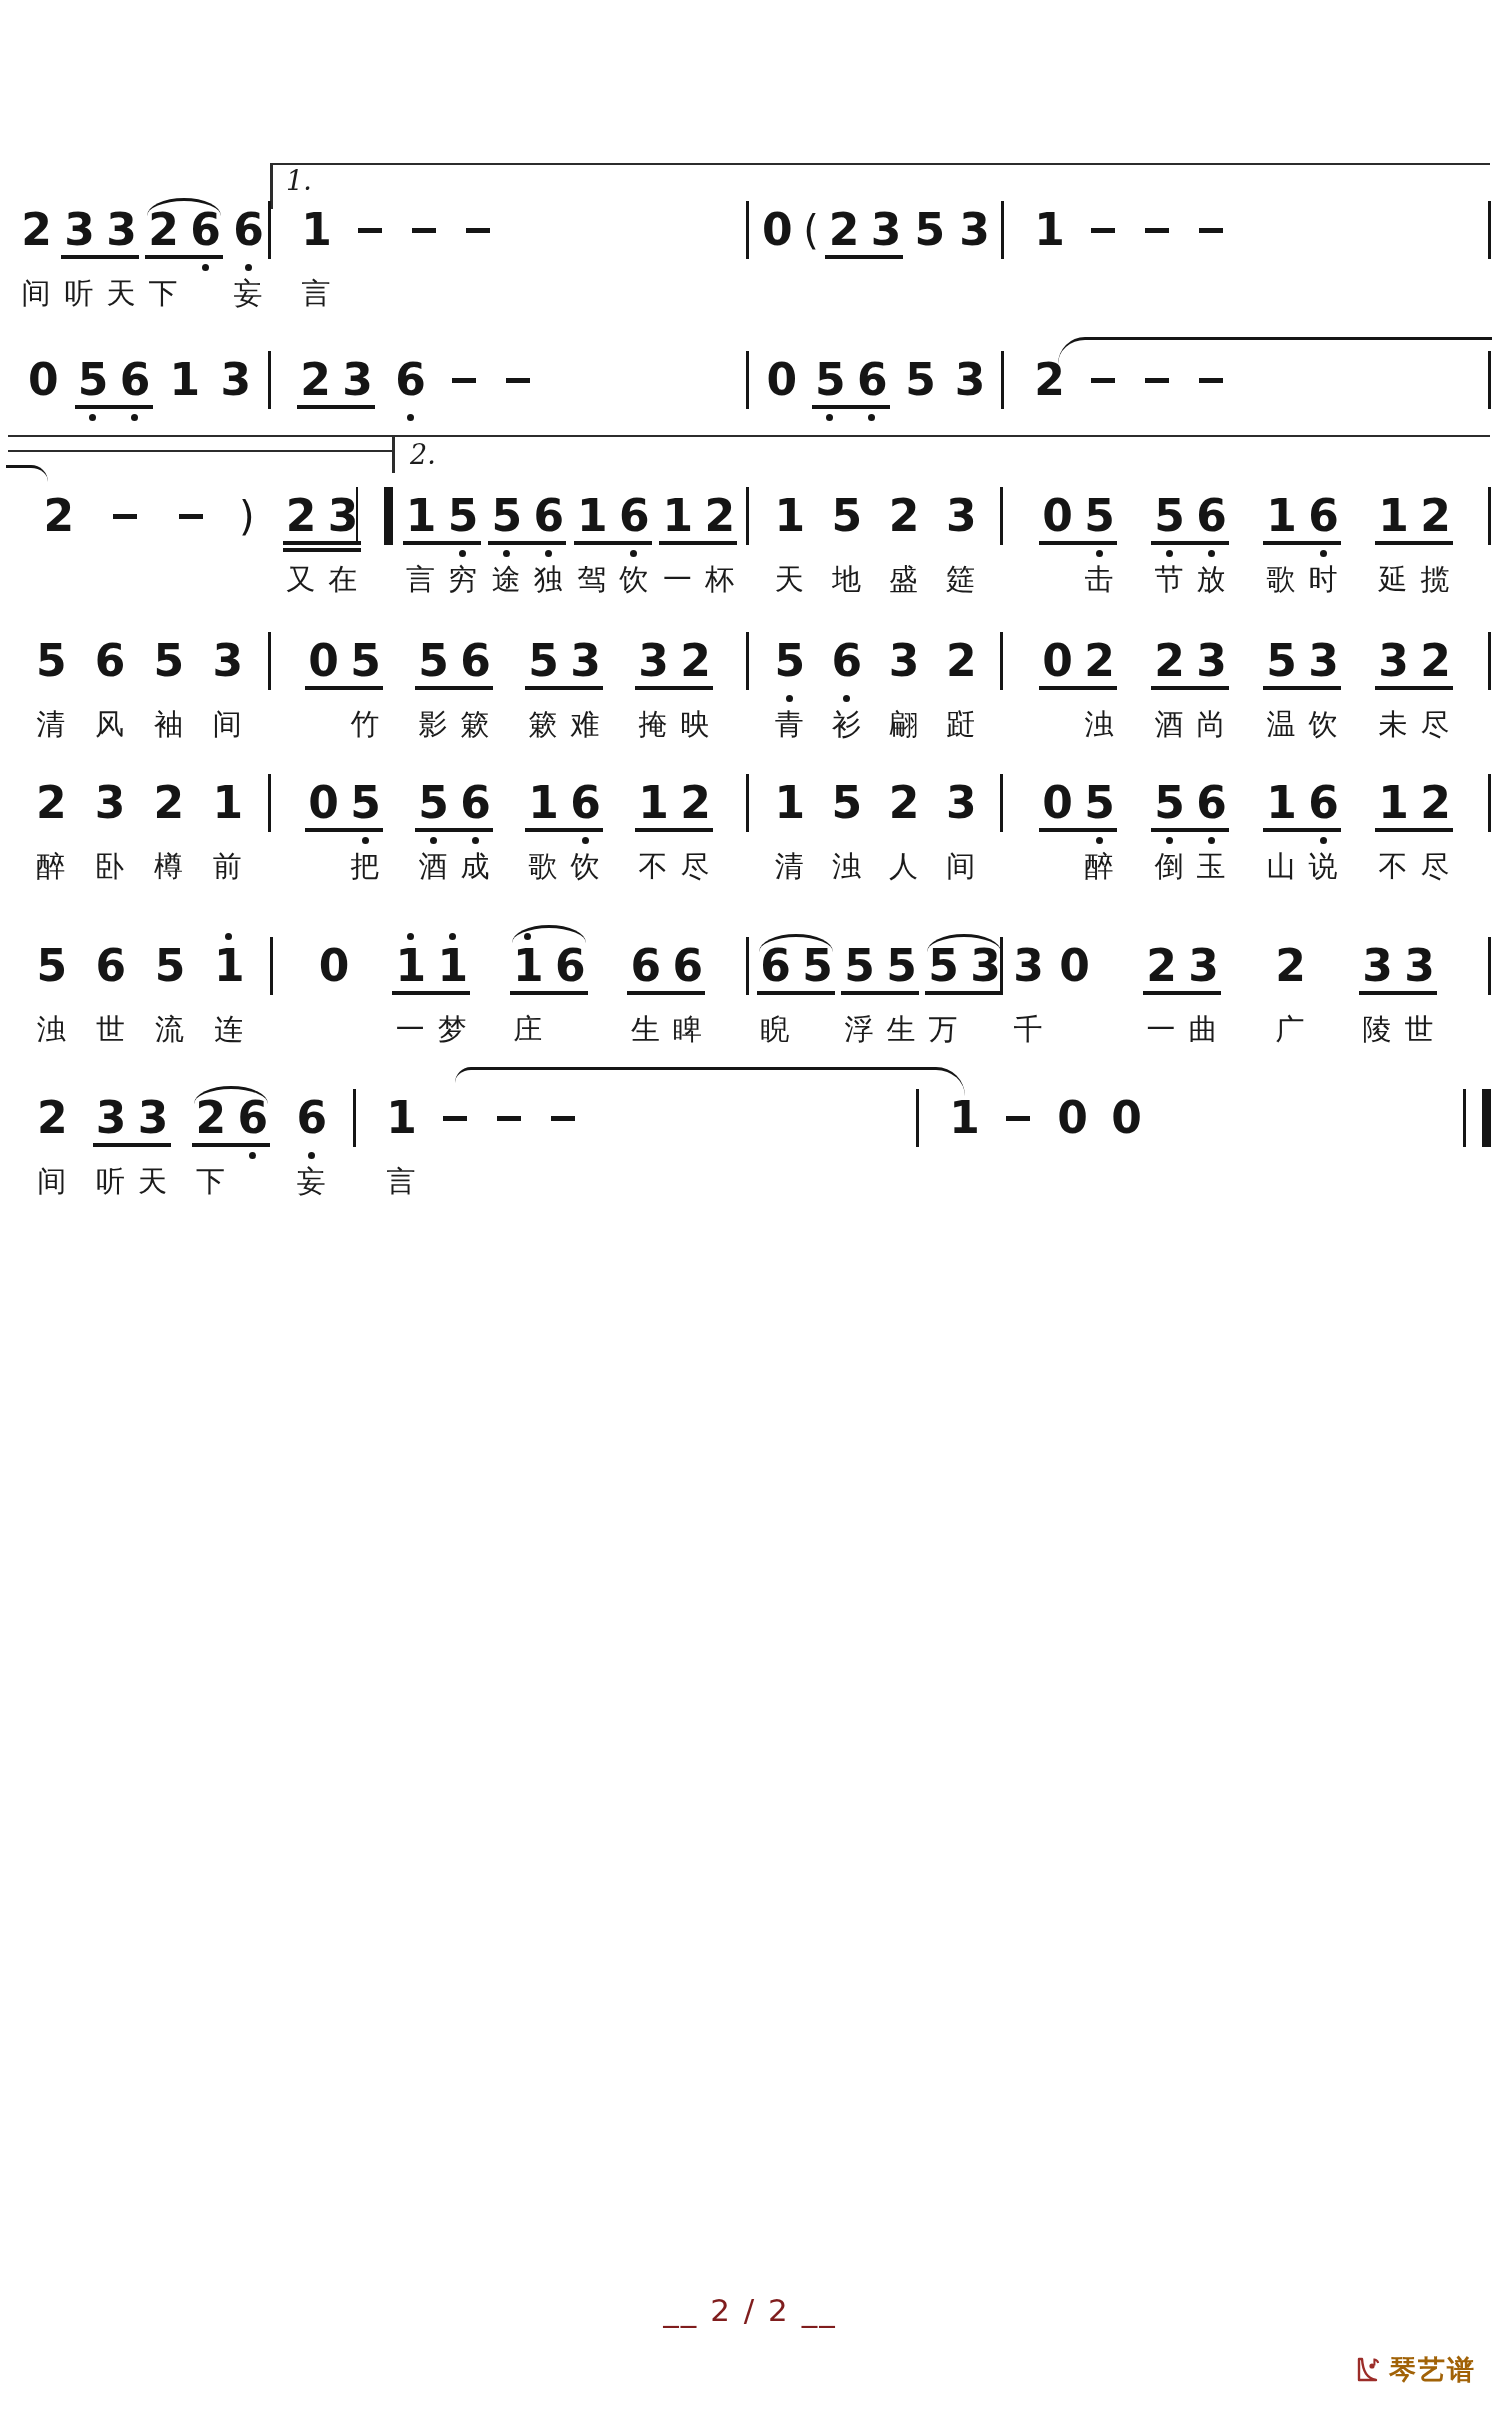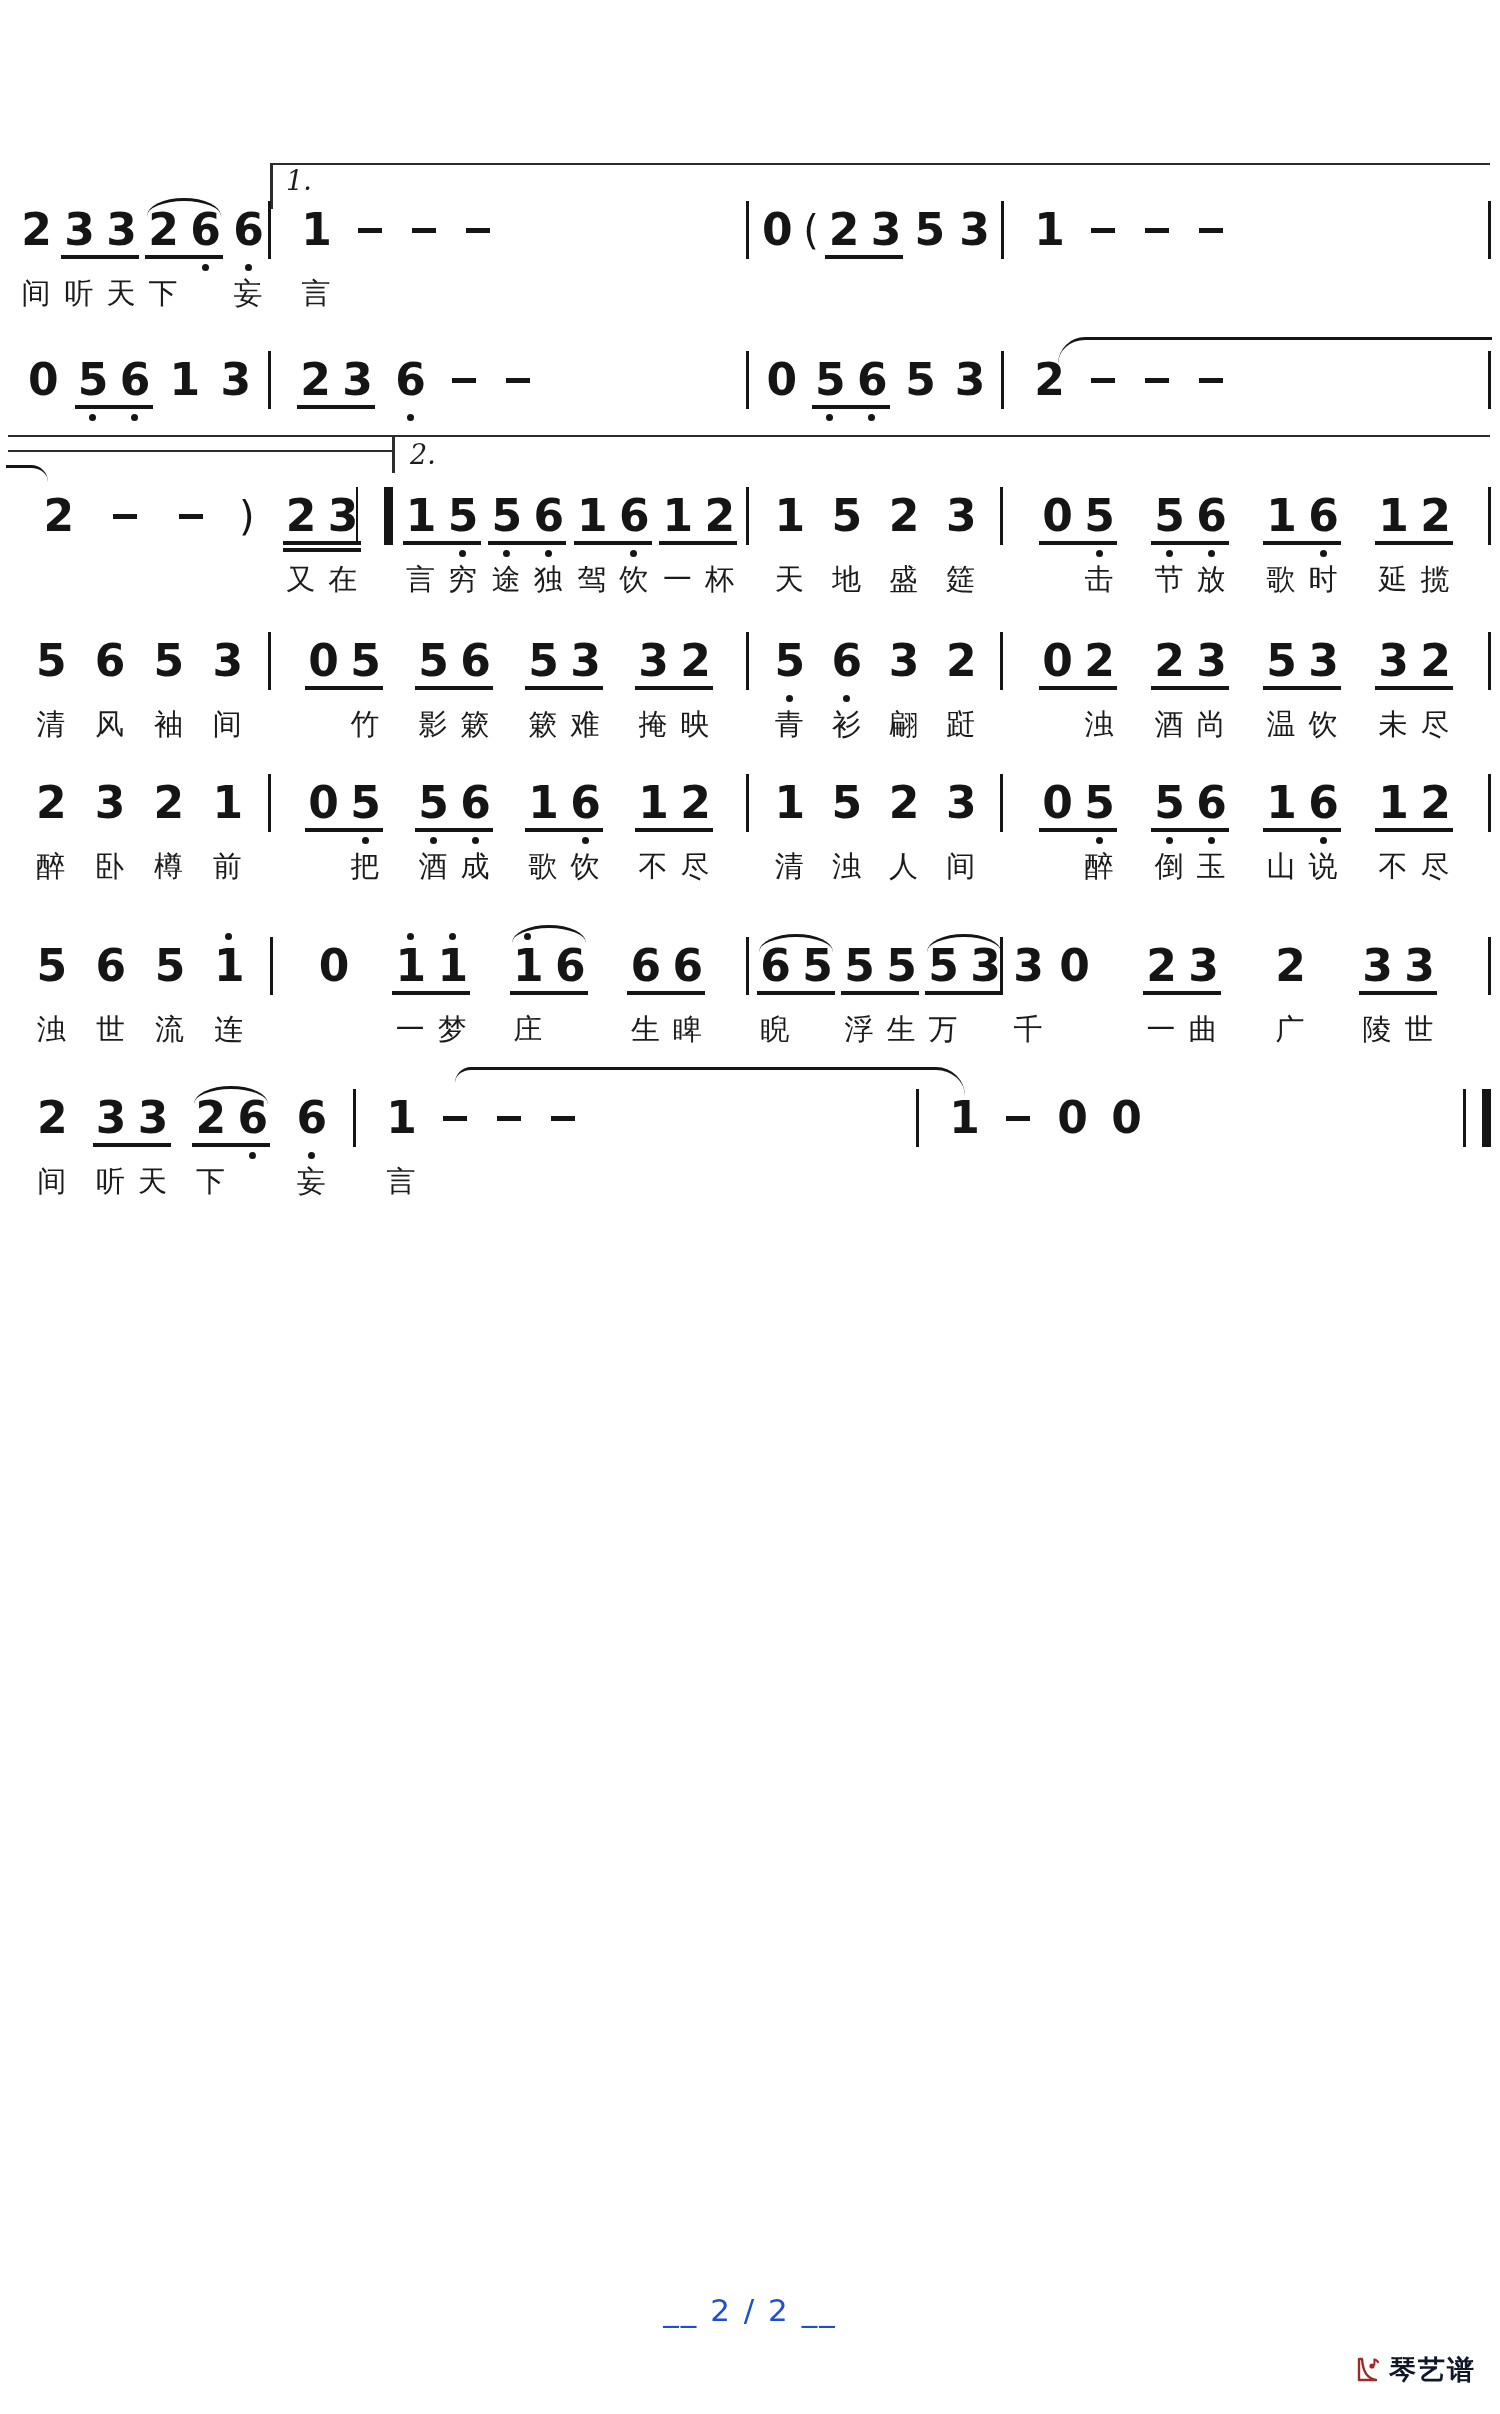--- a/index.html
+++ b/index.html
@@ -30,21 +30,21 @@
   .bar{position:absolute;right:-1px;top:10px;width:3px;height:58px;background:#151515;}
   .bar.final{width:16px;background:none;border-right:9px solid #151515;border-left:3px solid #151515;}
   .bar.repeat{width:26px;background:none;border-right:9px solid #151515;border-left:2px solid #151515;}
   .bar.repeat i{position:absolute;left:-12px;width:6px;height:6px;border-radius:50%;background:#151515;}
   .bar.repeat i.d1{top:16px;} .bar.repeat i.d2{top:34px;}
   .vline{position:absolute;height:0;border-top:2.5px solid #2c2c2c;}
   .vtick{position:absolute;width:2.5px;background:#2c2c2c;}
   .vlabel{position:absolute;font-family:"DejaVu Serif","Liberation Serif",serif;font-style:italic;font-size:27px;color:#1d1d1d;}
   .arc{position:absolute;border-top:3px solid #151515;}
   #footer{position:absolute;top:2292px;left:0;width:100%;text-align:center;
-      font-size:31px;color:#1d4ed8;letter-spacing:2px;}
+      font-size:31px;color:#7f1d1d;letter-spacing:2px;}
   #brand{position:absolute;top:2352px;right:24px;display:flex;align-items:center;gap:5px;}
   #brand .bname{font-size:27px;font-weight:700;letter-spacing:2px;}
 </style>
 </head>
 <body>
 
 <div id="score">
     <div class="system" style="top: 191px;">
       <div class="vline" style="left: 270px; width: 1220px; top: -28px;"></div>
       <div class="vtick" style="left: 270px; top: -28px; height: 46px;"></div>
@@ -1296,14 +1296,14 @@
 <div id="footer">__ 2 / 2 __</div>
 
 <div id="brand">
   <span style="display:inline-flex;">
     <svg width="30" height="30" viewBox="0 0 30 30">
       <path d="M5 4 v21 h17 c-9 -2 -13 -8 -14 -21 z" fill="none" stroke="#9b2c28" stroke-width="2.4" stroke-linejoin="round"></path>
       <circle cx="18" cy="11" r="2.6" fill="#9b2c28"></circle>
       <path d="M20.4 10.6 v-6 c2.2 0.4 3.4 1.6 3.8 3.4" fill="none" stroke="#9b2c28" stroke-width="2"></path>
     </svg>
   </span>
-  <span class="bname" style="color: #0f172a;">琴艺谱</span>
+  <span class="bname" style="color: #a16207;">琴艺谱</span>
 </div>
 
 </body></html>

